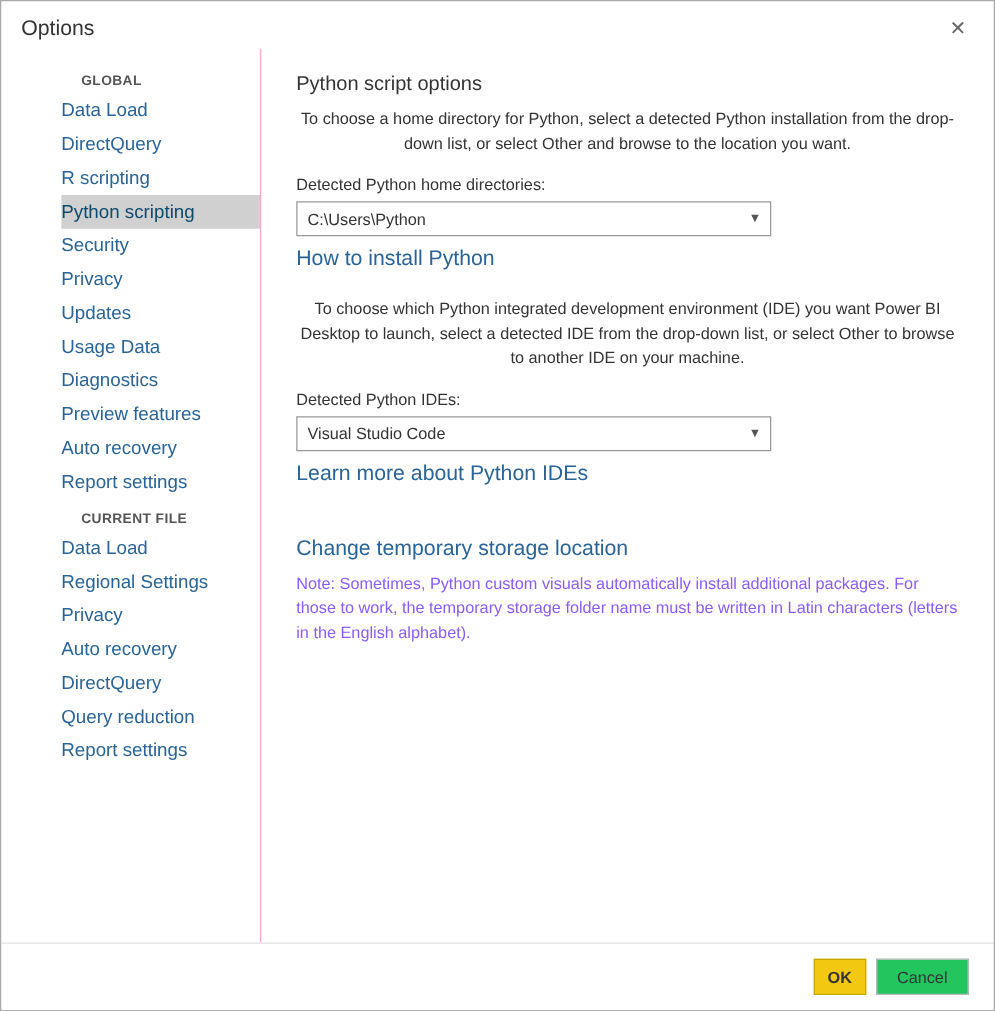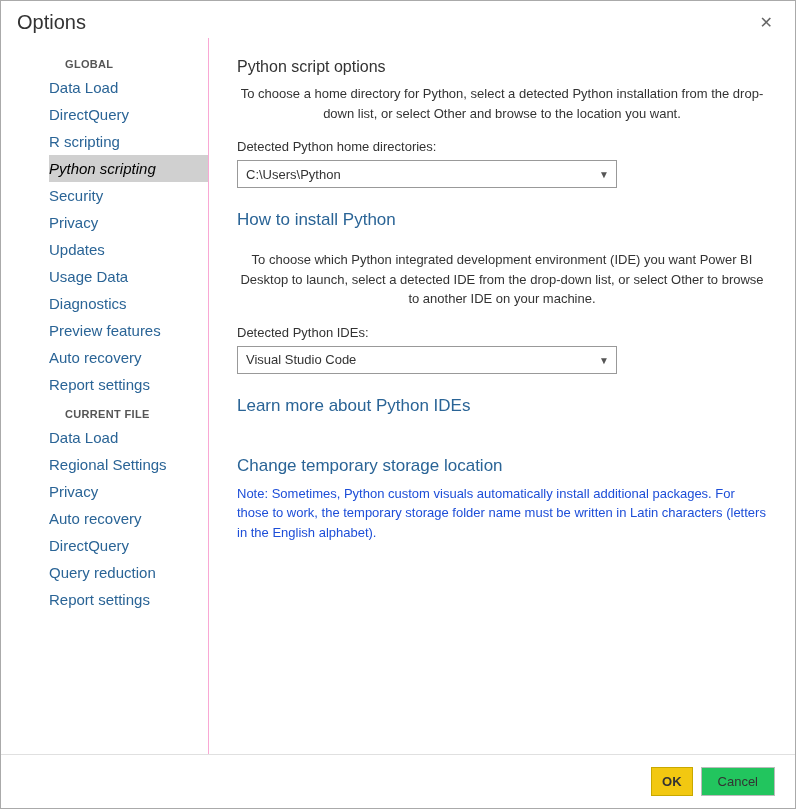--- a/index.html
+++ b/index.html
@@ -24,21 +24,21 @@
       position: relative;
     }
     .dialog-titlebar {
       display: flex;
       align-items: center;
       justify-content: space-between;
       padding: 10px 16px 4px 16px;
       flex-shrink: 0;
     }
     .dialog-title {
-      font-size: 20px;
+      font-size: 17px;
       font-weight: 300;
       color: #333;
     }
     .close-btn {
       background: none;
       border: none;
       font-size: 16px;
       cursor: pointer;
       color: #666;
       padding: 2px 6px;
@@ -66,23 +66,22 @@
     }
     .sidebar-item {
       padding: 5px 0;
       cursor: pointer;
       color: #2a6496;
       font-size: 15px;
       white-space: nowrap;
     }
     .sidebar-item.active {
       background: #d0d0d0;
-      color: #000000;
+      color: #0c4a6e;
       font-weight: 400;
-      font-style: italic;
     }
     
     .main-content {
       flex: 1;
       padding: 20px 28px;
       overflow-y: auto;
     }
     .section-title {
       font-size: 16px;
       font-weight: 400;
@@ -98,21 +97,21 @@
     }
     .field-label {
       font-size: 13px;
       color: #333;
       margin-bottom: 6px;
     }
     .dropdown-wrapper {
       position: relative;
       display: inline-block;
       width: 380px;
-      margin-bottom: 22px;
+      margin-bottom: 8px;
     }
     .dropdown-select {
       width: 100%;
       padding: 5px 28px 5px 8px;
       border: 1px solid #999;
       background: #fff;
       font-size: 13px;
       color: #333;
       appearance: none;
       -webkit-appearance: none;
@@ -132,21 +131,21 @@
       color: #2a6496;
       text-decoration: none;
       font-size: 17px;
       cursor: pointer;
     }
     .separator {
       height: 20px;
     }
     .note-text {
       font-size: 13px;
-      color: #1d4ed8;
+      color: #8b5cf6;
       line-height: 1.5;
     }
     
     .dialog-footer {
       display: flex;
       justify-content: flex-end;
       align-items: center;
       padding: 12px 20px;
       border-top: 1px solid #e0e0e0;
       flex-shrink: 0;

